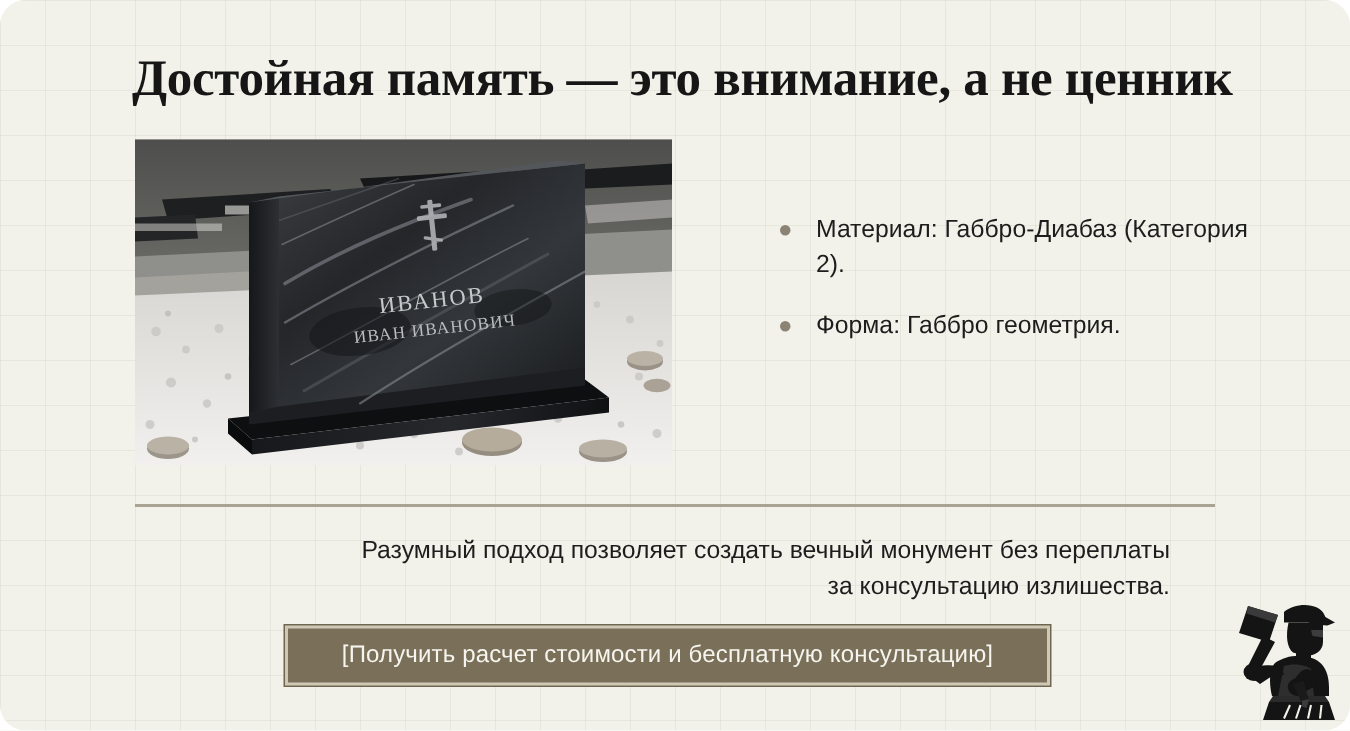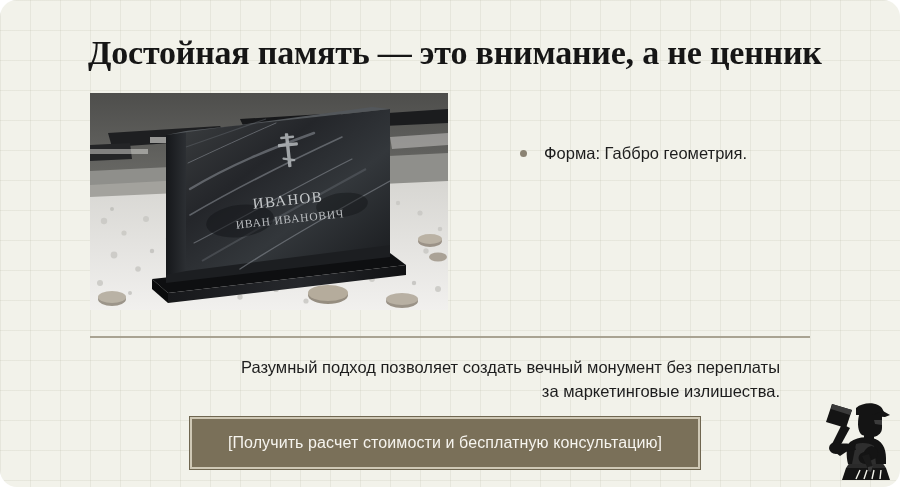--- a/index.html
+++ b/index.html
@@ -101,21 +101,21 @@
     line-height: 24px;
     color: #1d1d1d;
   }
 
   
   .cta {
     position: absolute;
     left: 190px;
     top: 417px;
     width: 510px;
-    height: 52px;
+    height: 40px;
     box-sizing: border-box;
     background: #7a7059;
     border: 2px solid #cfc8b5;
     box-shadow: 0 0 0 1px #6f6650;
     display: flex;
     align-items: center;
     justify-content: center;
     color: #f6f4ee;
     font-size: 16px;
     letter-spacing: 0.1px;
@@ -266,35 +266,39 @@
 
       <g transform="rotate(-6.2 198 108)">
         <text x="198" y="112" text-anchor="middle" font-family="'Liberation Serif', 'DejaVu Serif', serif" font-size="15" letter-spacing="1.4" fill="#c6c9cb">ИВАНОВ</text>
         <text x="198" y="130" text-anchor="middle" font-family="'Liberation Serif', 'DejaVu Serif', serif" font-size="11.5" letter-spacing="0.8" fill="#b9bcbf">ИВАН ИВАНОВИЧ</text>
       </g>
     </svg>
   </div>
 
   <div class="bullets">
 
+    <div class="bullet-item">
+      <span class="bullet-dot"></span>
+      <span>Материал: Габбро-Диабаз (Категория 2).</span>
+    </div>
 
     <div class="bullet-item">
       <span class="bullet-dot"></span>
       <span>Форма: Габбро геометрия.</span>
     </div>
 
 
   </div>
 
   <div class="divider"></div>
 
   <div class="subtext">
     <span>Разумный подход позволяет создать вечный монумент без переплаты</span>
     <br>
-    <span>за маркетинговые излишества.</span>
+    <span>за консультацию излишества.</span>
   </div>
 
   <div class="cta">
     <span>[Получить расчет стоимости и бесплатную консультацию]</span>
   </div>
 
   <div class="logo">
     <svg viewBox="0 0 80 84">
       <g fill="#141414">
 

